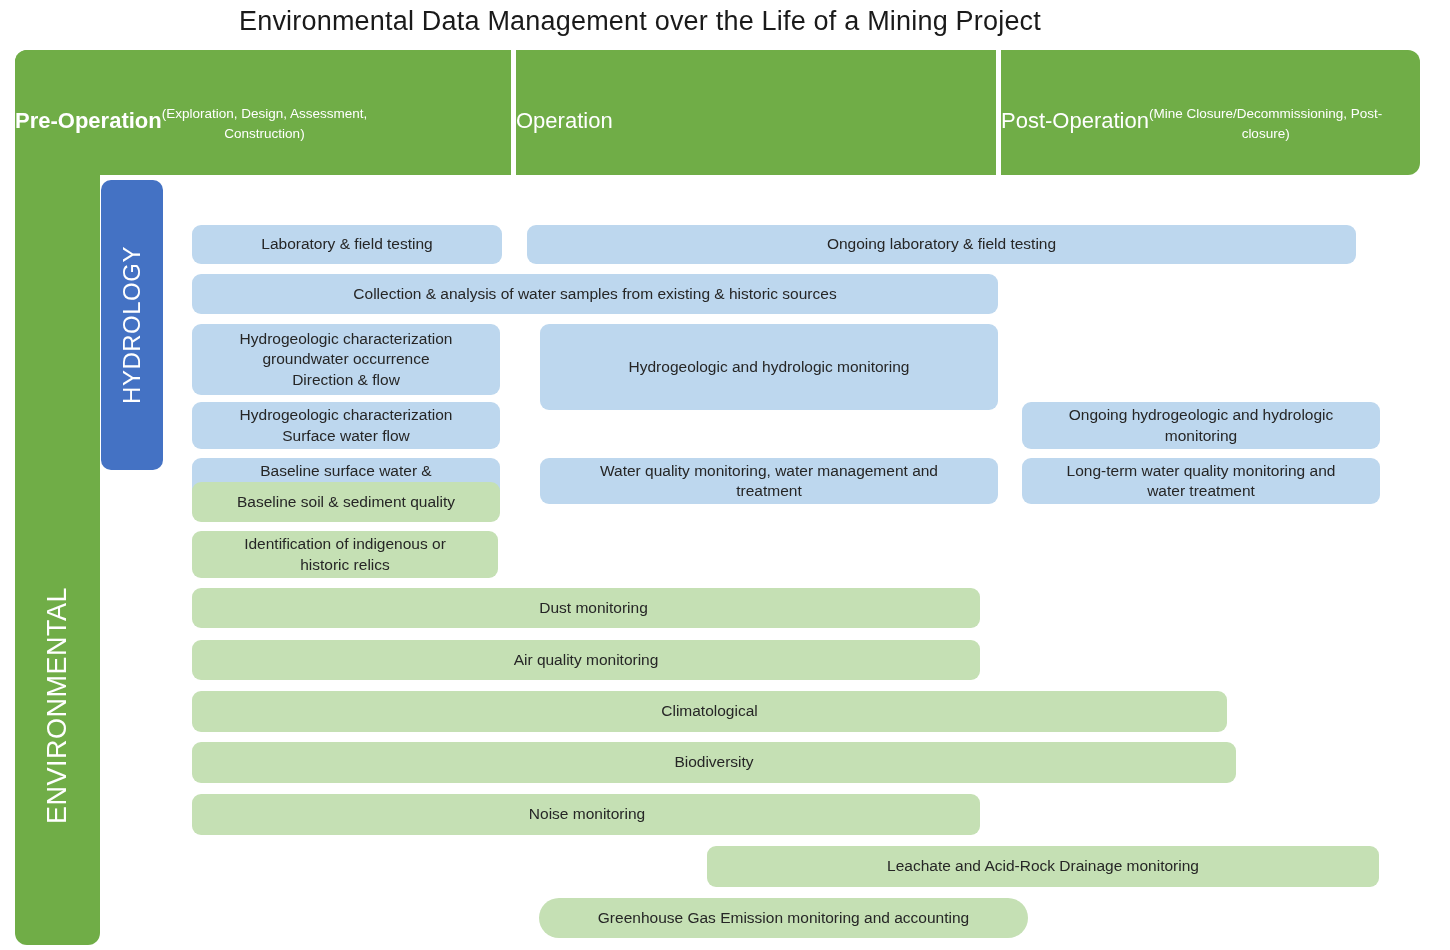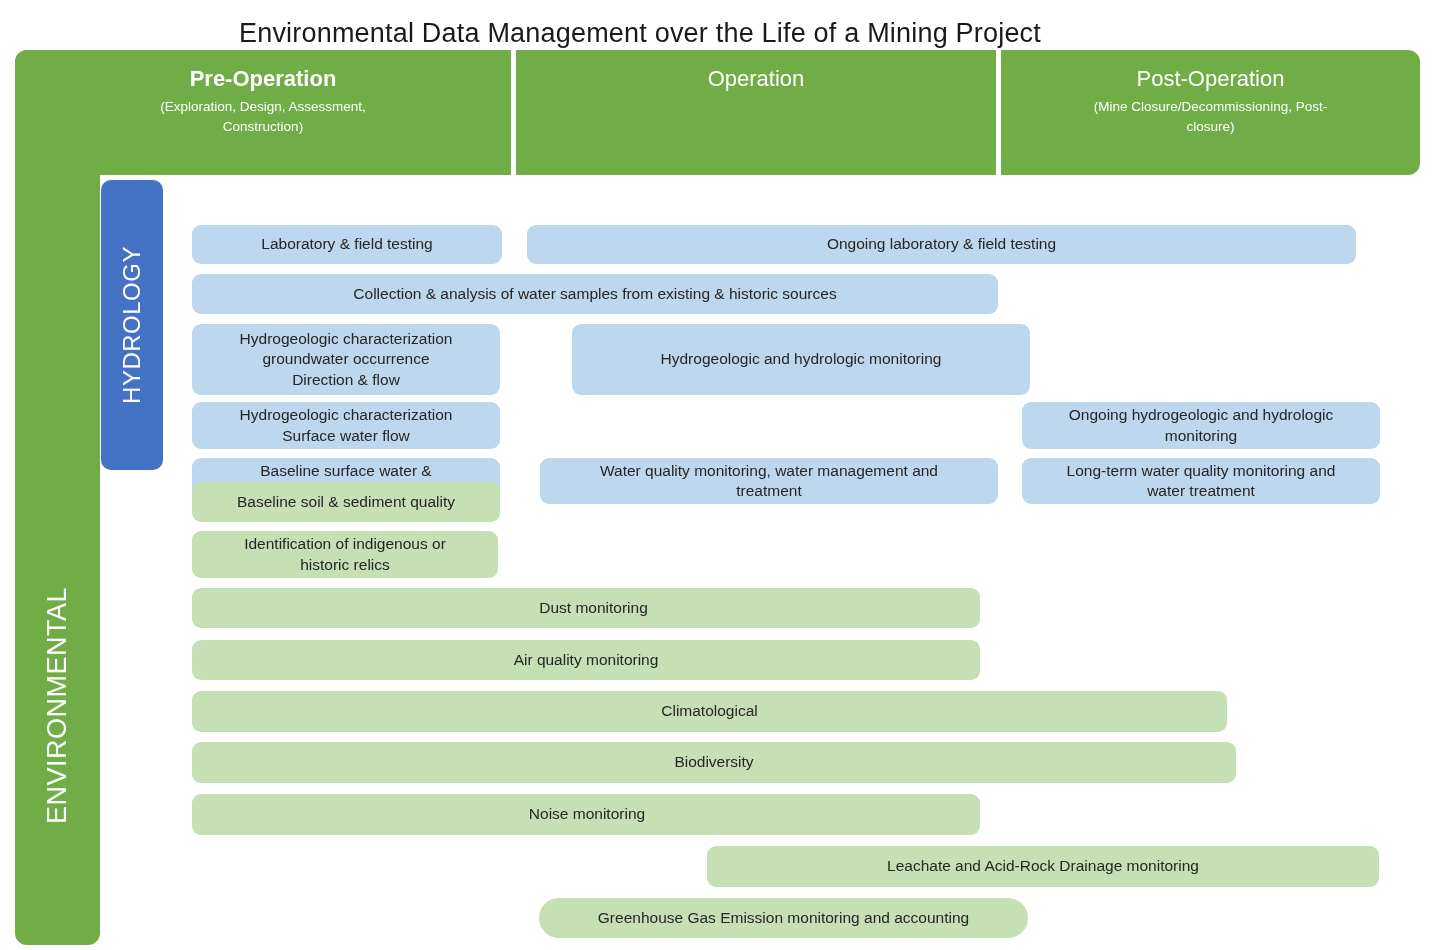--- a/index.html
+++ b/index.html
@@ -4,36 +4,35 @@
 <style>
   html,body{margin:0;padding:0;background:#ffffff;}
   .canvas{
     position:relative;width:1450px;height:950px;background:#ffffff;
     font-family:"Liberation Sans", sans-serif;overflow:hidden;
   }
   .title{
     position:absolute;top:6px;left:0;width:1280px;text-align:center;
     font-size:27px;font-weight:400;color:var(--title-text,#1a1a1a);
     letter-spacing:0.2px;
-    margin-top:12px;
   }
   .header-band{
     position:absolute;left:15px;top:50px;width:1405px;height:125px;
     background:var(--band-green,#70AD47);border-radius:12px;
   }
   .env-band{
     position:absolute;left:15px;top:50px;width:85px;height:895px;
     background:var(--band-green,#70AD47);border-radius:12px 0 12px 12px;
   }
   .sep{
     position:absolute;top:50px;width:5px;height:125px;background:#ffffff;
   }
   .phase{
     position:absolute;top:50px;height:125px;box-sizing:border-box;
-    display:flex;flex-direction:column;align-items:center;padding-top:16px;
+    display:flex;flex-direction:row;align-items:center;padding-top:16px;
     color:#ffffff;
   }
   .phase-title{font-size:22px;line-height:1.15;}
   .phase-title.bold{font-weight:700;}
   .phase-sub{
     font-size:13.5px;margin-top:6px;text-align:center;line-height:1.45;
     white-space:pre-line;
   }
   .hydro-box{
     position:absolute;left:101px;top:180px;width:62px;height:290px;
@@ -92,21 +91,21 @@
   <div class="env-label-wrap">
     <span class="vtext env">ENVIRONMENTAL</span>
   </div>
 
   <div class="bar blue" style="left:192px;top:189px;width:310px;height:39px;">Laboratory &amp; field testing</div>
   <div class="bar blue" style="left:527px;top:189px;width:829px;height:39px;">Ongoing laboratory &amp; field testing</div>
   <div class="bar blue" style="left:192px;top:238px;width:806px;height:40px;">Collection &amp; analysis of water samples from existing &amp; historic sources</div>
   <div class="bar blue" style="left:192px;top:288px;width:308px;height:71px;">Hydrogeologic characterization
 groundwater occurrence
 Direction &amp; flow</div>
-  <div class="bar blue" style="left:572px;top:288px;width:458px;height:71px;">Hydrogeologic and hydrologic monitoring</div>
+  <div class="bar blue" style="left:540px;top:288px;width:458px;height:86px;">Hydrogeologic and hydrologic monitoring</div>
   <div class="bar blue" style="left:192px;top:366px;width:308px;height:47px;">Hydrogeologic characterization
 Surface water flow</div>
   <div class="bar blue" style="left:1022px;top:366px;width:358px;height:47px;">Ongoing hydrogeologic and hydrologic
 monitoring</div>
   <div class="bar blue" style="left:192px;top:422px;width:308px;height:46px;">Baseline surface water &amp;
 groundwater quality</div>
   <div class="bar blue" style="left:540px;top:422px;width:458px;height:46px;">Water quality monitoring, water management and
 treatment</div>
   <div class="bar blue" style="left:1022px;top:422px;width:358px;height:46px;">Long-term water quality monitoring and
 water treatment</div>

